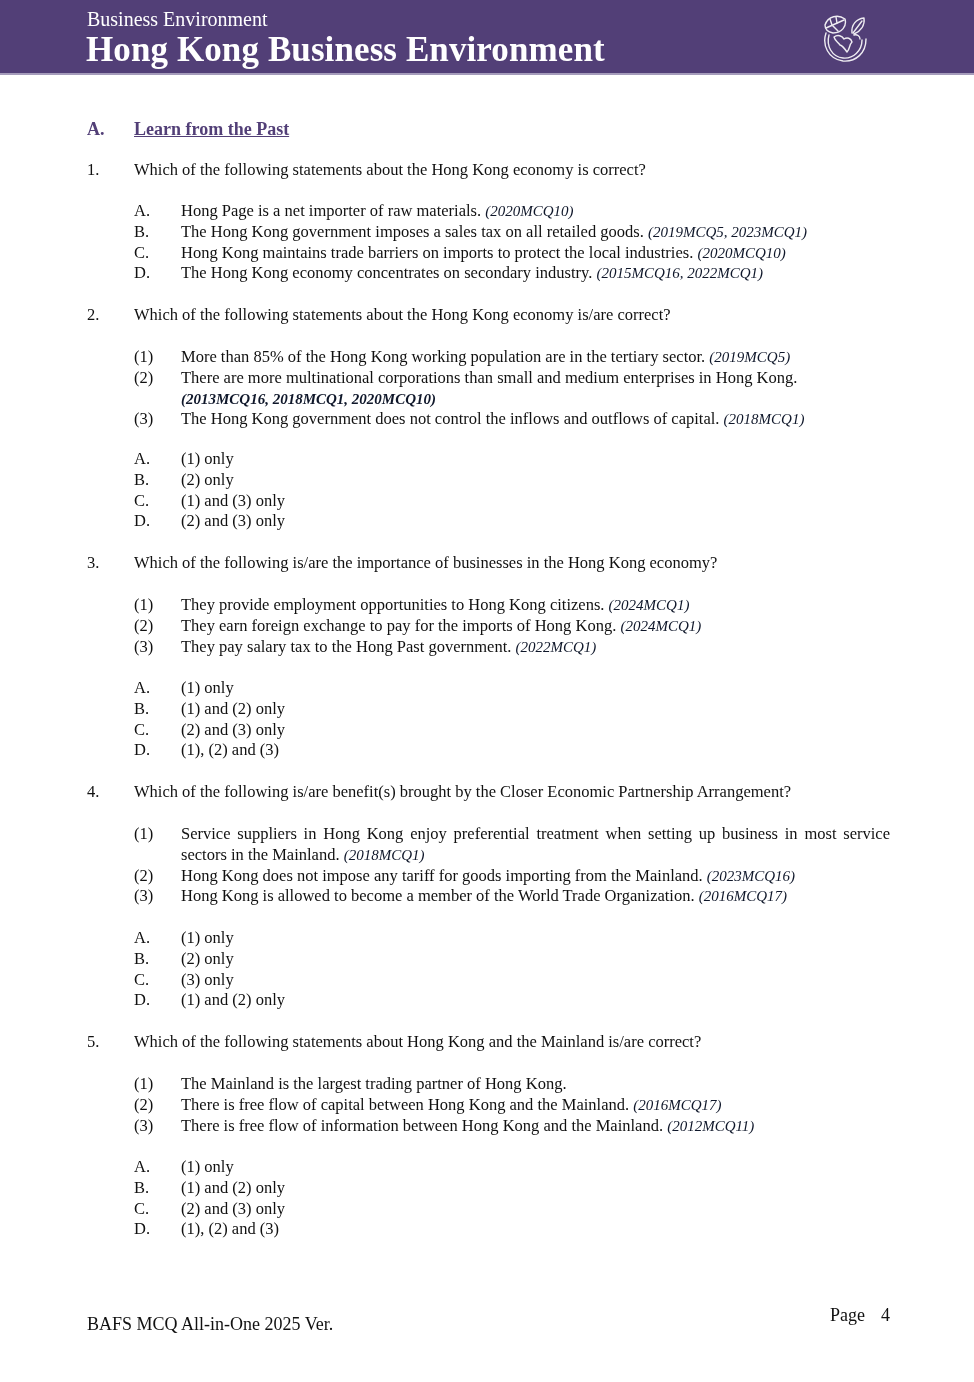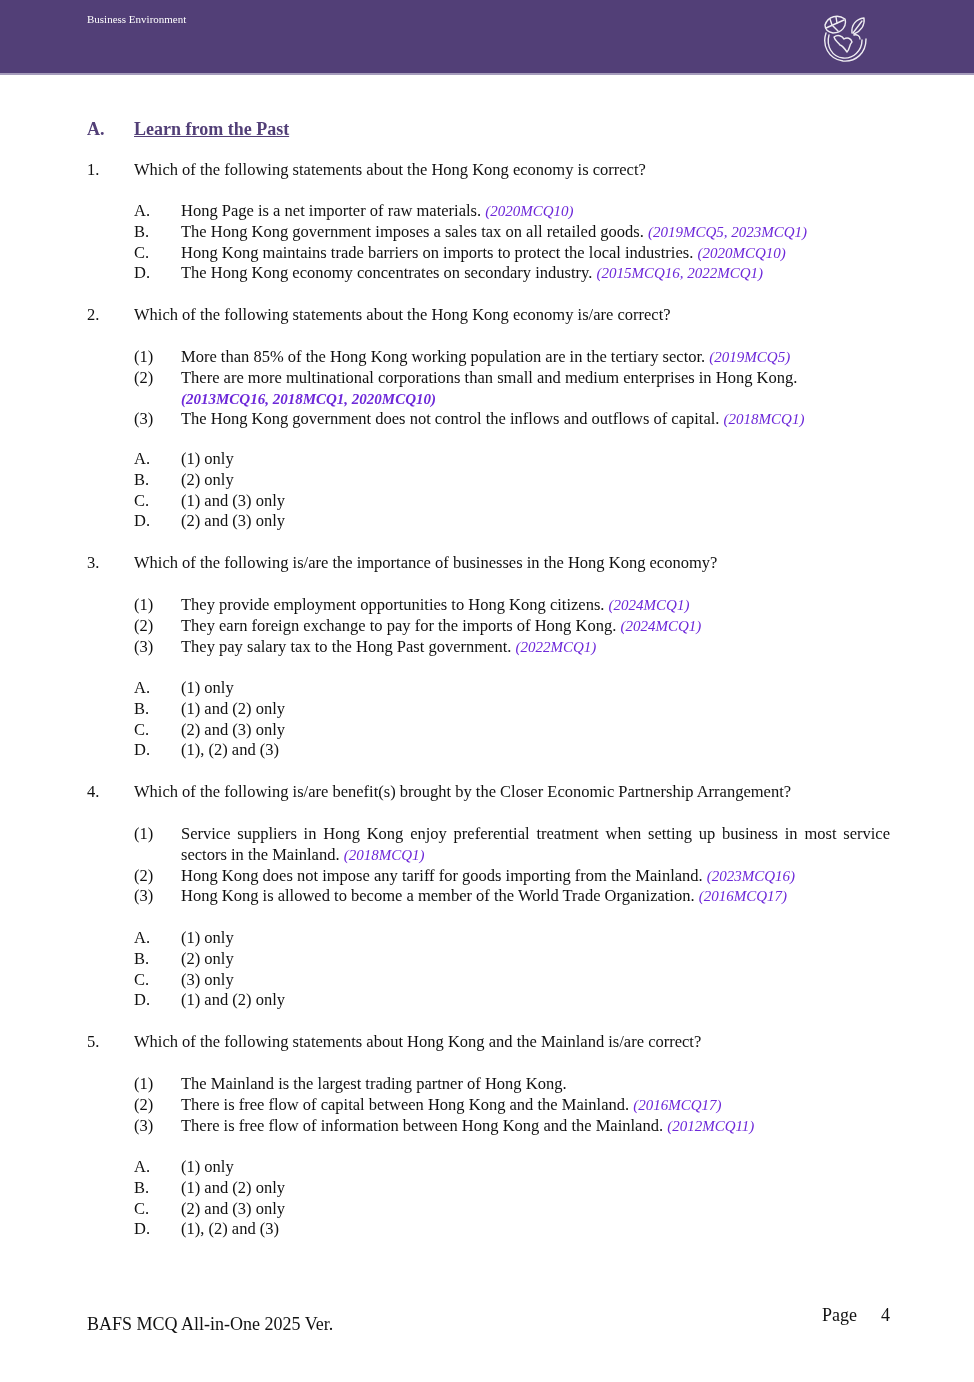--- a/index.html
+++ b/index.html
@@ -8,21 +8,21 @@
       font-family: "Liberation Serif", "DejaVu Serif", serif;
       color: #111111;
     }
     .banner {
       position: absolute; left: 0; top: 0; width: 974px; height: 73px;
       background: #523f77;
       border-bottom: 2px solid #a59cbb;
     }
     .banner-sub {
       position: absolute; left: 87px; top: 9px;
-      color: #ffffff; font-size: 11px; line-height: 20px;
+      color: #ffffff; font-size: 20px; line-height: 20px;
     }
     .banner-title {
       position: absolute; left: 86px; top: 30px;
       color: #ffffff; font-size: 35px; font-weight: bold; line-height: 40px;
       letter-spacing: 0.1px;
     }
     .logo {
       position: absolute; left: 816px; top: 9px; width: 58px; height: 56px;
     }
     .section-head {
@@ -32,37 +32,38 @@
     .section-head .letter { position: absolute; left: 0; top: 0; }
     .section-head .title { position: absolute; left: 47px; top: 0; white-space: nowrap; text-decoration: underline; }
 
     .q { position: absolute; left: 87px; width: 803px; font-size: 16.5px; line-height: 20.8px; }
     .q .num { position: absolute; left: 0; top: 0; }
     .q .stem { position: absolute; left: 47px; top: 0; white-space: nowrap; }
     .q .list { position: absolute; left: 47px; width: 756px; }
     .row { position: relative; display: block; }
     .row .lab { position: absolute; left: 0; top: 0; }
     .row .txt { display: block; margin-left: 47px; text-align: justify; }
-    .ref { color: #6d28d9; font-style: italic; font-size: 15px; }
+    .ref { color: #0f172a; font-style: italic; font-size: 15px; }
 
     .footer-left {
       position: absolute; left: 87px; top: 1304px; font-size: 18px; line-height: 22px; margin-top: 9px;
     }
     .footer-right {
       position: absolute; left: 822px; top: 1304px; font-size: 18px; line-height: 22px;
       width: 68px;
     }
-    .footer-right .pg-label { position: absolute; left: 0; top: 0; }
+    .footer-right .pg-label { position: absolute; left: 8px; top: 0; }
     .footer-right .pg-num { position: absolute; right: 0; top: 0; }
   </style>
 </head>
 <body>
 
 <div class="banner">
   <div class="banner-sub">Business Environment</div>
+  <div class="banner-title">Hong Kong Business Environment</div>
   <svg class="logo" viewBox="0 0 58 56" fill="none" stroke="#ffffff" stroke-width="1.4" stroke-linecap="round" stroke-linejoin="round" opacity="0.9">
 
     <path d="M10 24 C6 36 12 50 27 52 C40 53 50 44 50 30"></path>
     <path d="M13 26 C10 37 16 48 27 49 C37 50 46 42 46 31"></path>
 
     <path d="M18 28 C22 25 26 27 28 30 C31 28 35 29 36 33 C33 36 34 40 31 43 C29 40 27 37 24 36 C22 33 19 32 18 28 Z"></path>
     <path d="M38 26 C41 25 44 27 44 30"></path>
 
     <path d="M9 16 C12 7 22 5 29 10 C31 17 26 24 17 24 C12 23 9 20 9 16 Z"></path>
     <path d="M10 19 L28 11"></path>

